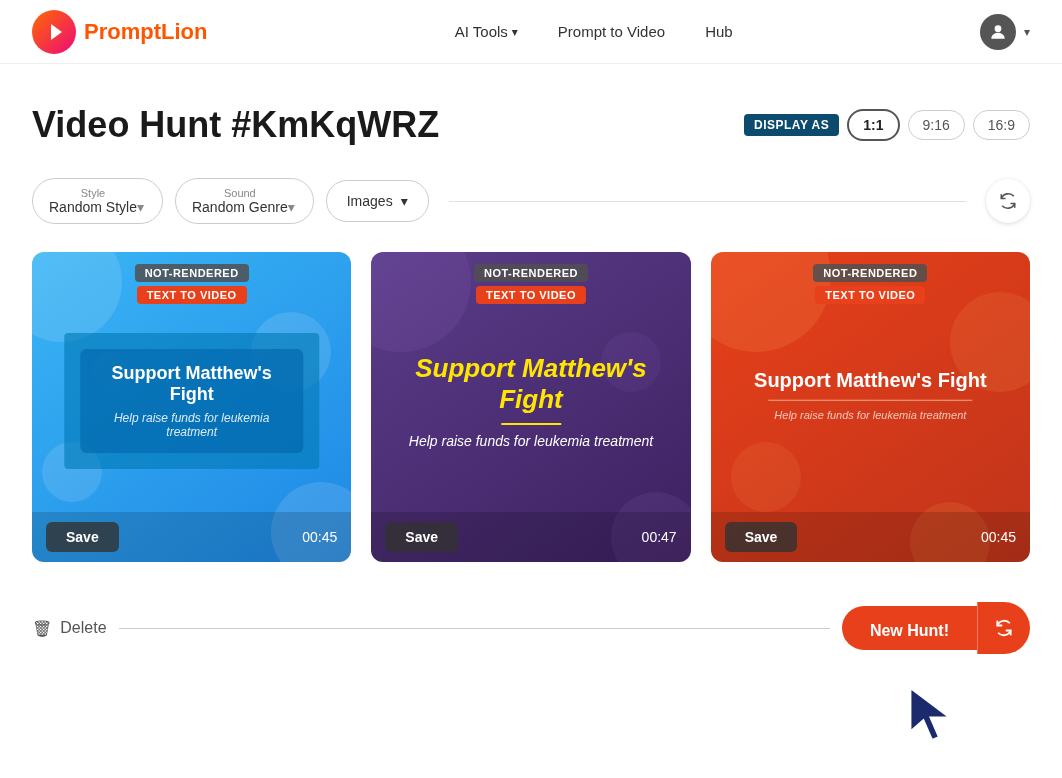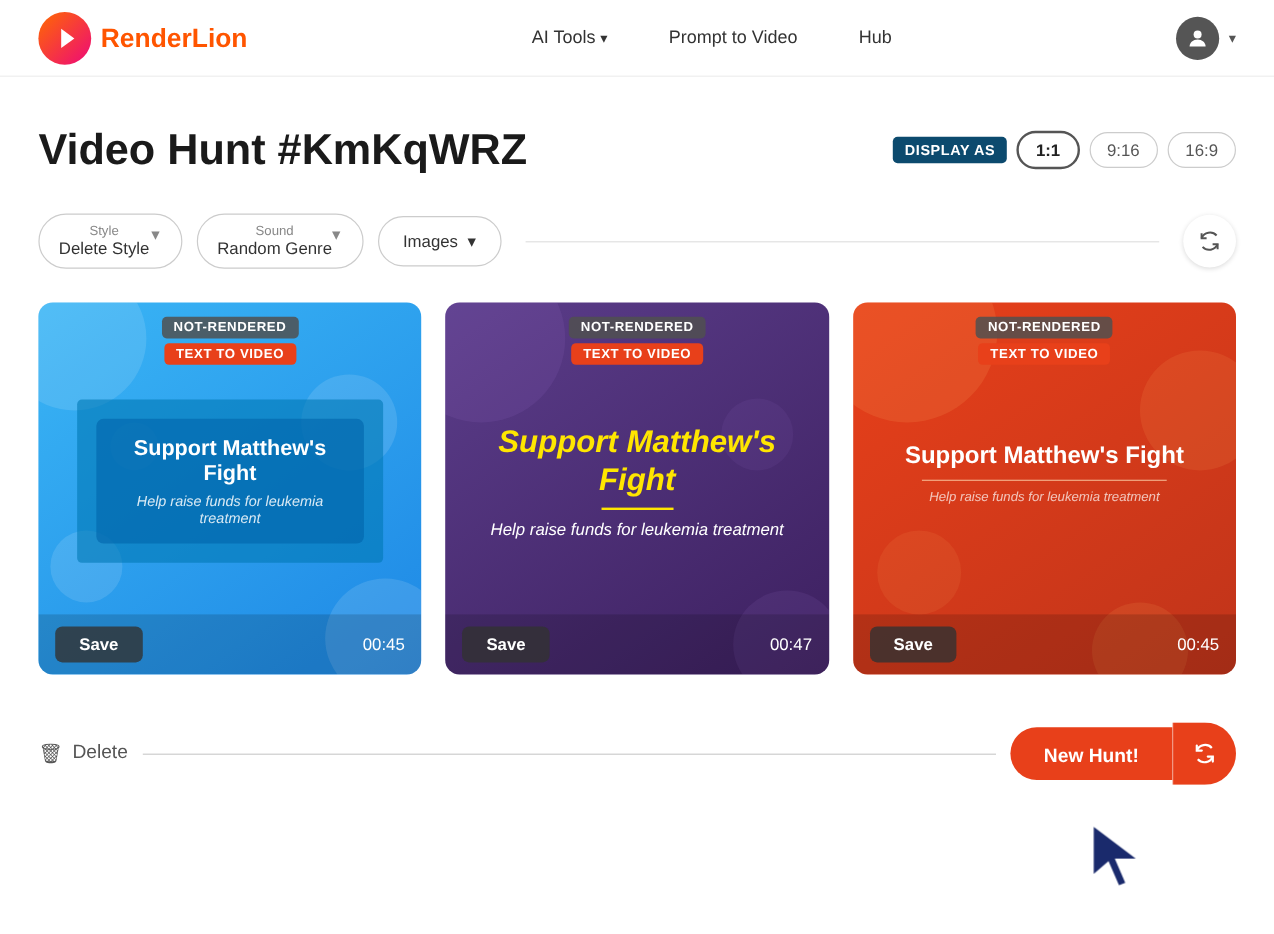--- a/index.html
+++ b/index.html
@@ -12,21 +12,21 @@
     }
     .logo { display: flex; align-items: center; gap: 8px; text-decoration: none; }
     .logo-icon {
       width: 44px; height: 44px;
       background: linear-gradient(135deg, #ff6a00, #ee0979);
       border-radius: 50%; display: flex; align-items: center; justify-content: center;
     }
     .logo-icon svg { width: 24px; height: 24px; fill: white; }
     .logo-text { font-size: 22px; font-weight: 700; color: #333; }
     .logo-text span { color: #ff5500; }
-    .nav { display: flex; align-items: center; gap: 15px; }
+    .nav { display: flex; align-items: center; gap: 4px; }
     .nav-item {
       padding: 8px 18px; font-size: 15px; color: #333; cursor: pointer;
       display: flex; align-items: center; gap: 4px; text-decoration: none;
     }
     .nav-item.has-dropdown::after { content: '▾'; font-size: 12px; }
     .user-icon {
       width: 36px; height: 36px; border-radius: 50%; background: #555;
       display: flex; align-items: center; justify-content: center; cursor: pointer;
     }
     .user-icon svg { width: 20px; height: 20px; fill: white; }
@@ -139,35 +139,35 @@
     }
     .new-hunt-refresh svg { width: 20px; height: 20px; fill: white; }
 
     
     .cursor-decoration {
       position: fixed; bottom: 30px; right: 100px; pointer-events: none; z-index: 100;
     }
     .cursor-decoration svg { width: 60px; height: 60px; }
 
     
-    .filter-inner { display: flex; align-items: flex-start; justify-content: space-between; width: 100%; }
+    .filter-inner { display: flex; align-items: flex-end; justify-content: space-between; width: 100%; }
     .filter-left { display: flex; flex-direction: column; }
   </style>
 </head>
 <body>
 
 <header class="header">
   <a class="logo" href="#">
     <div class="logo-icon">
       <svg viewBox="0 0 24 24">
           <polygon points="9,4 20,12 9,20"></polygon>
         </svg>
     </div>
     <span class="logo-text">
-      <span>Render</span><span style="color:#ff5500">Lion</span>
+      <span>Prompt</span><span style="color:#ff5500">Lion</span>
     </span>
   </a>
 
   <nav class="nav">
     <a class="nav-item has-dropdown" href="#">
       <span>AI Tools</span>
     </a>
     <a class="nav-item" href="#">
       <span>Prompt to Video</span>
     </a>
@@ -197,21 +197,21 @@
       <button class="ratio-btn">9:16</button>
       <button class="ratio-btn">16:9</button>
     </div>
   </div>
 
   <div class="filters-row">
     <button class="filter-btn">
       <div class="filter-inner">
         <div class="filter-left">
           <span class="filter-label">Style</span>
-          <span class="filter-value">Delete Style</span>
+          <span class="filter-value">Random Style</span>
         </div>
         <span class="filter-chevron">▾</span>
       </div>
     </button>
 
     <button class="filter-btn">
       <div class="filter-inner">
         <div class="filter-left">
           <span class="filter-label">Sound</span>
           <span class="filter-value">Random Genre</span>

